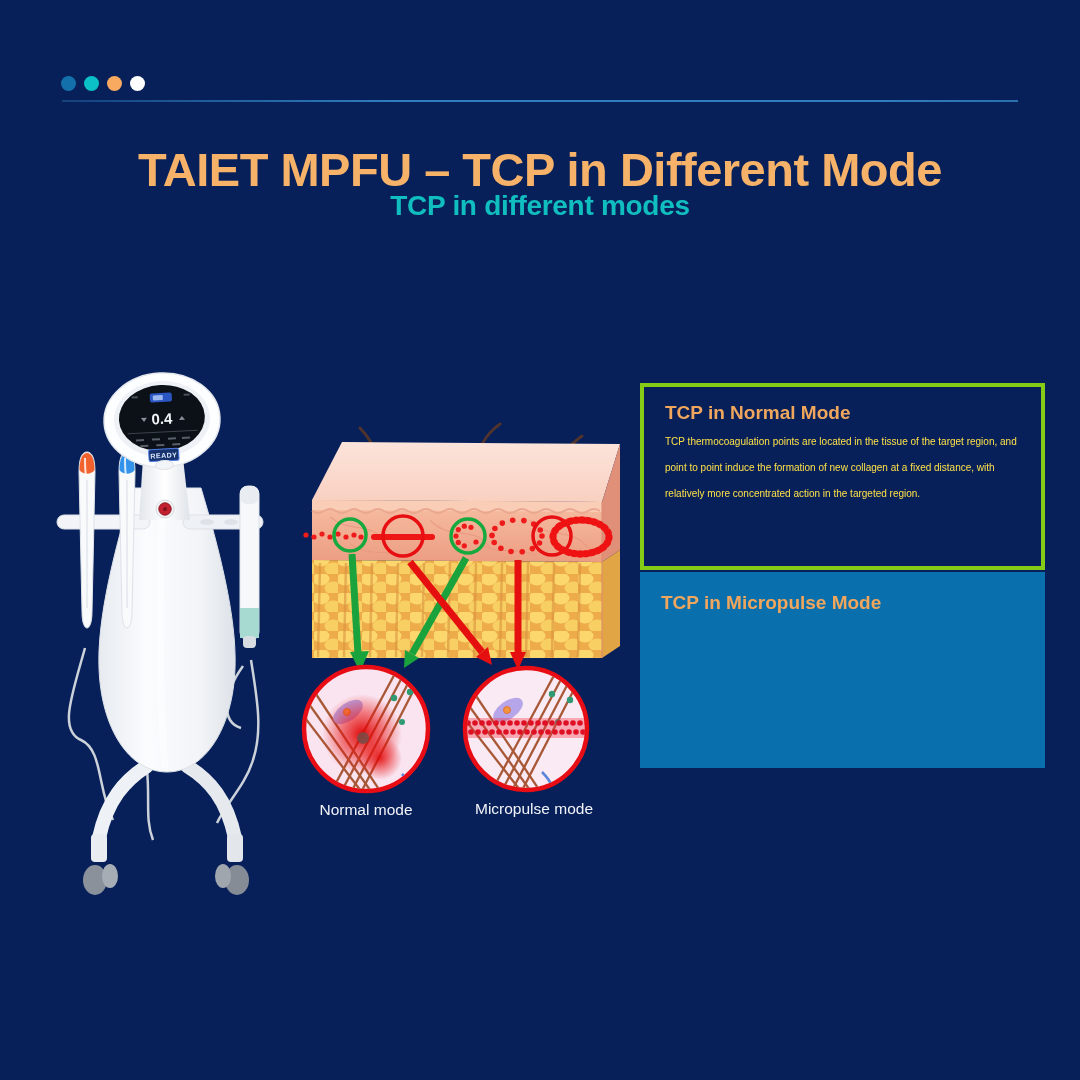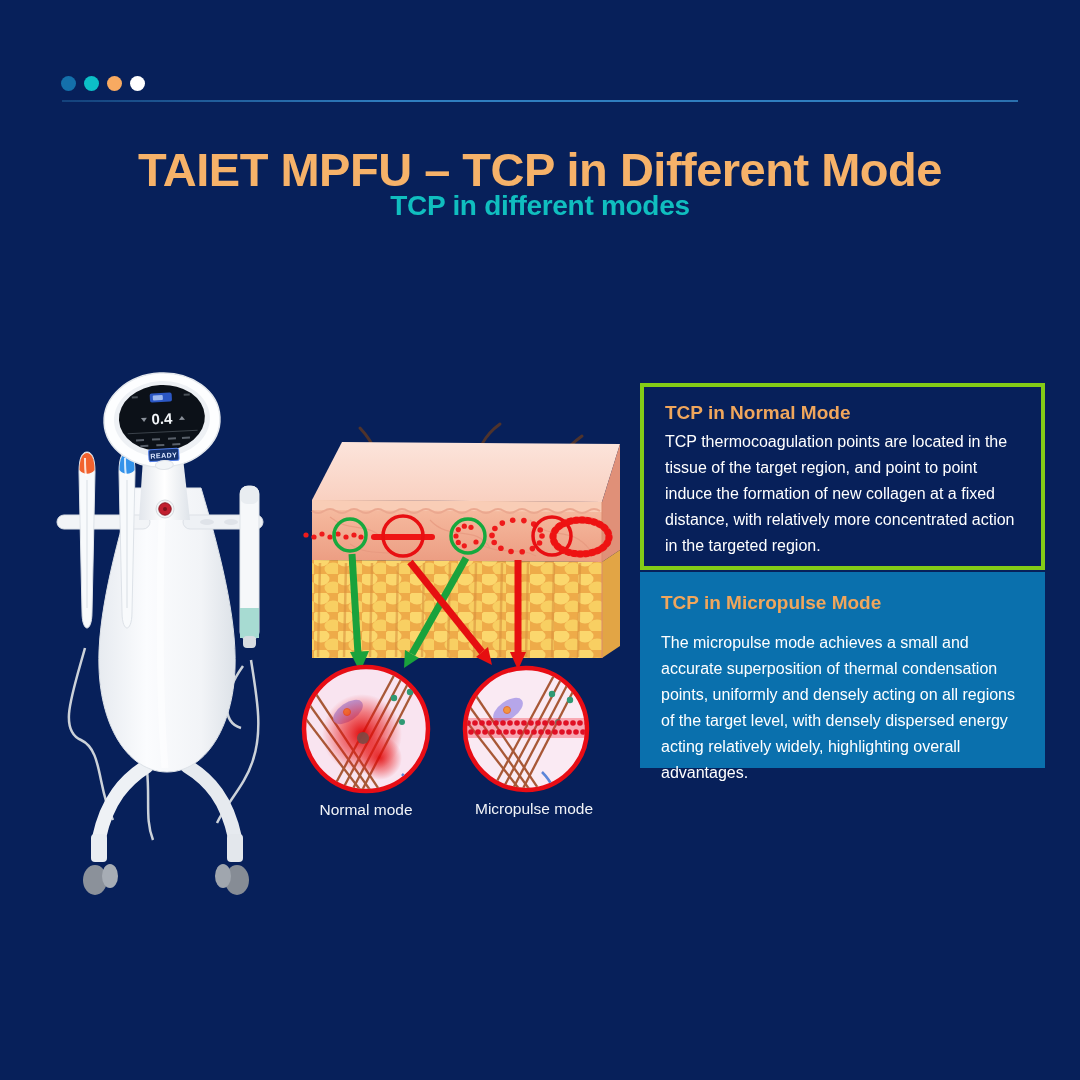--- a/index.html
+++ b/index.html
@@ -20,21 +20,21 @@
     font-size:28px;font-weight:bold;color:#10bebf;letter-spacing:-0.3px;}
   
   .device-wrap{position:absolute;left:55px;top:368px;width:210px;height:540px;}
   .skin-wrap{position:absolute;left:290px;top:422px;width:330px;height:410px;}
   
   .box{position:absolute;left:640px;width:405px;box-sizing:border-box;}
   .box-normal{top:383px;height:187px;border:4px solid #84cc16;padding:15px 21px 12px;}
   .box-micro{top:572px;height:196px;background:#0a70ad;padding:20px 21px;}
   .box h3{margin:0 0 5px 0;font-size:19px;font-weight:bold;color:#f0a65c;}
   .box-micro h3{margin-bottom:16px;}
-  .box p{margin:0;font-size:16px;line-height:26px;color:#ffffff;}
+  .box p{margin:0;font-size:10px;line-height:26px;color:#fde047;}
   svg text{font-family:"Liberation Sans", sans-serif;}
 </style>
 </head>
 <body>
 
 <div class="stage">
 
   <div class="dots">
     <span class="dot" style="background: rgb(20, 112, 171);"></span>
     <span class="dot" style="background: rgb(12, 192, 199);"></span>
@@ -362,16 +362,15 @@
     <text x="244" y="392" font-size="15.5" fill="#f2f4f8" text-anchor="middle">Micropulse mode</text>
   </svg>
   </div>
 
   <div class="box box-normal">
     <h3>TCP in Normal Mode</h3>
     <p>TCP thermocoagulation points are located in the tissue of the target region, and point to point induce the formation of new collagen at a fixed distance, with relatively more concentrated action in the targeted region.</p>
   </div>
   <div class="box box-micro">
     <h3>TCP in Micropulse Mode</h3>
-    <p>The micropulse mode achieves a small and accurate superposition of thermal condensation points, uniformly and densely acting on all regions of the target level, with densely dispersed energy acting relatively widely, highlighting overall advantages.</p>
   </div>
 
 </div>
 
 </body></html>

